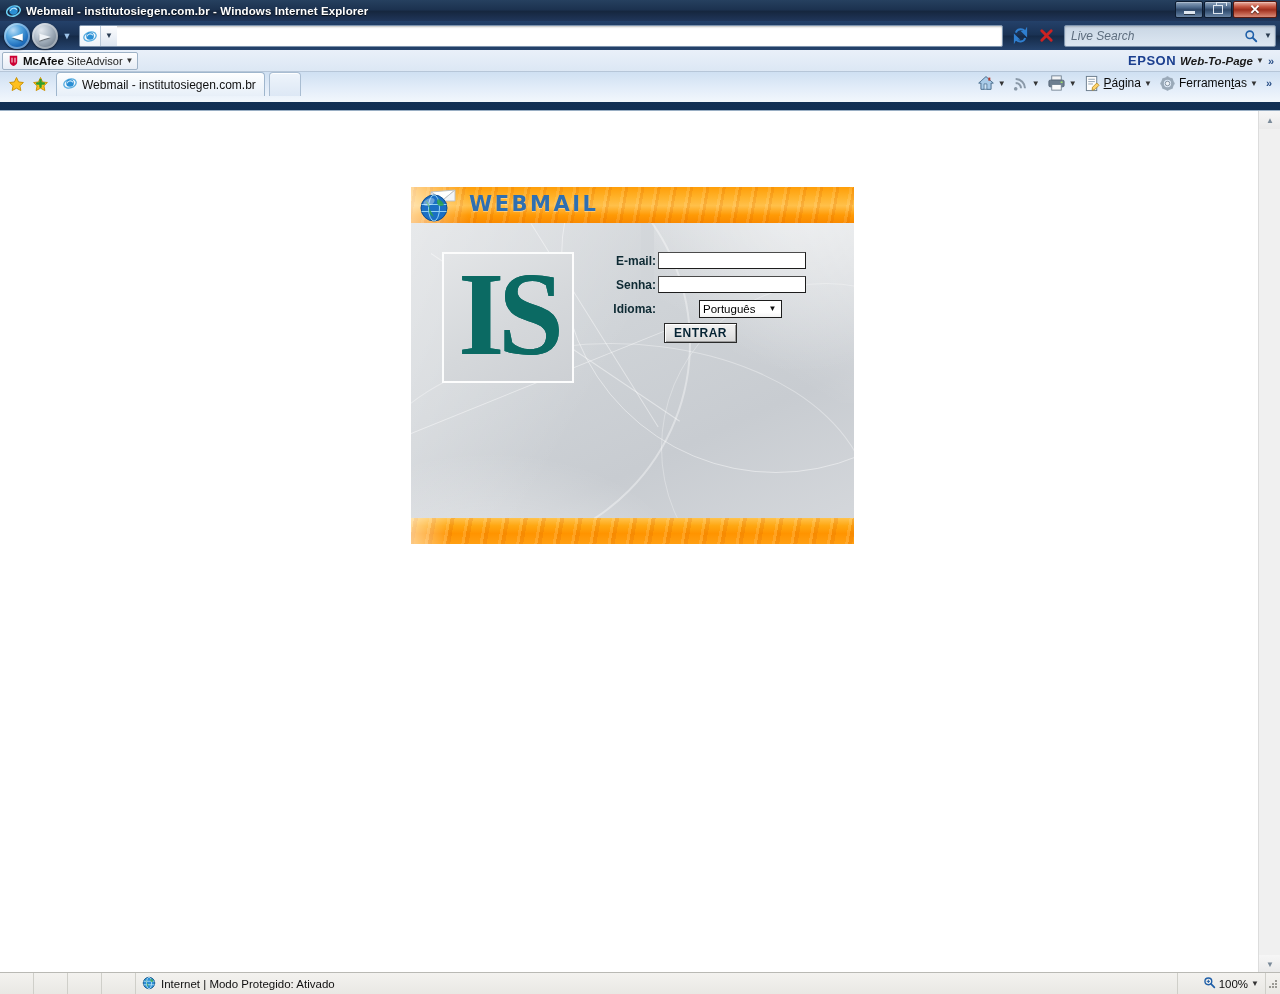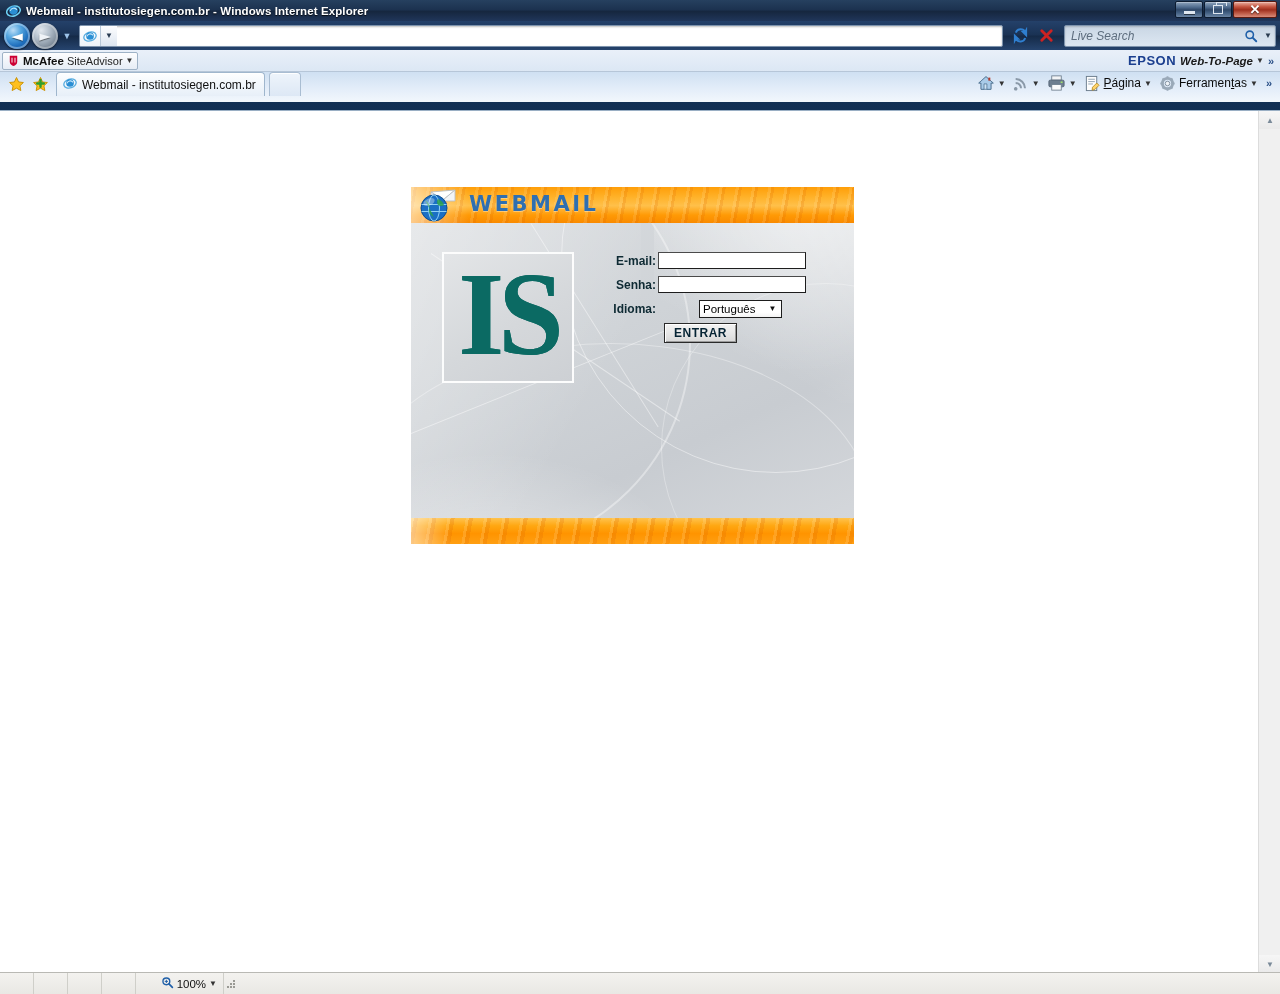--- a/index.html
+++ b/index.html
@@ -789,20 +789,32 @@
         <span>▼</span>
       </div>
     </div>
   </div>
 
   <div id="statusbar">
     <div class="tick"></div>
     <div class="tick"></div>
     <div class="tick"></div>
     <div class="tick"></div>
+    <div class="sb-cell" id="sb-zone">
+      <span>
+        <svg width="14" height="14" viewBox="0 0 16 16">
+          <circle cx="8" cy="8" r="6.6" fill="#2a8fd4" stroke="#14578c" stroke-width="1"></circle>
+          <ellipse cx="8" cy="8" rx="2.9" ry="6.6" fill="none" stroke="#bfe4f8" stroke-width="0.9"></ellipse>
+          <path d="M1.6 6 h12.8 M1.6 10 h12.8" stroke="#bfe4f8" stroke-width="0.9"></path>
+          <path d="M3.4 3.6 q3 2.4 2 4.6 q-0.6 2.6 2.6 4.2" fill="#3aa94f" opacity="0.9"></path>
+          <path d="M10 3.2 q2.6 1 3 3 q-1.6 1 -3 0 q-1 -1.6 0 -3" fill="#3aa94f" opacity="0.9"></path>
+        </svg>
+      </span>
+      <span>Internet | Modo Protegido: Ativado</span>
+    </div>
     <div class="sb-cell" id="sb-zoom">
       <span>
         <svg width="13" height="13" viewBox="0 0 16 16">
           <circle cx="6.6" cy="6.6" r="4.2" fill="none" stroke="#1f5fa8" stroke-width="1.7"></circle>
           <path d="M4.6 6.6 h4 M6.6 4.6 v4" stroke="#1f5fa8" stroke-width="1.2"></path>
           <path d="M9.8 9.8 L14 14" stroke="#1f5fa8" stroke-width="2.1" stroke-linecap="round"></path>
         </svg>
       </span>
       <span>100%</span>
       <span class="caret">▼</span>

